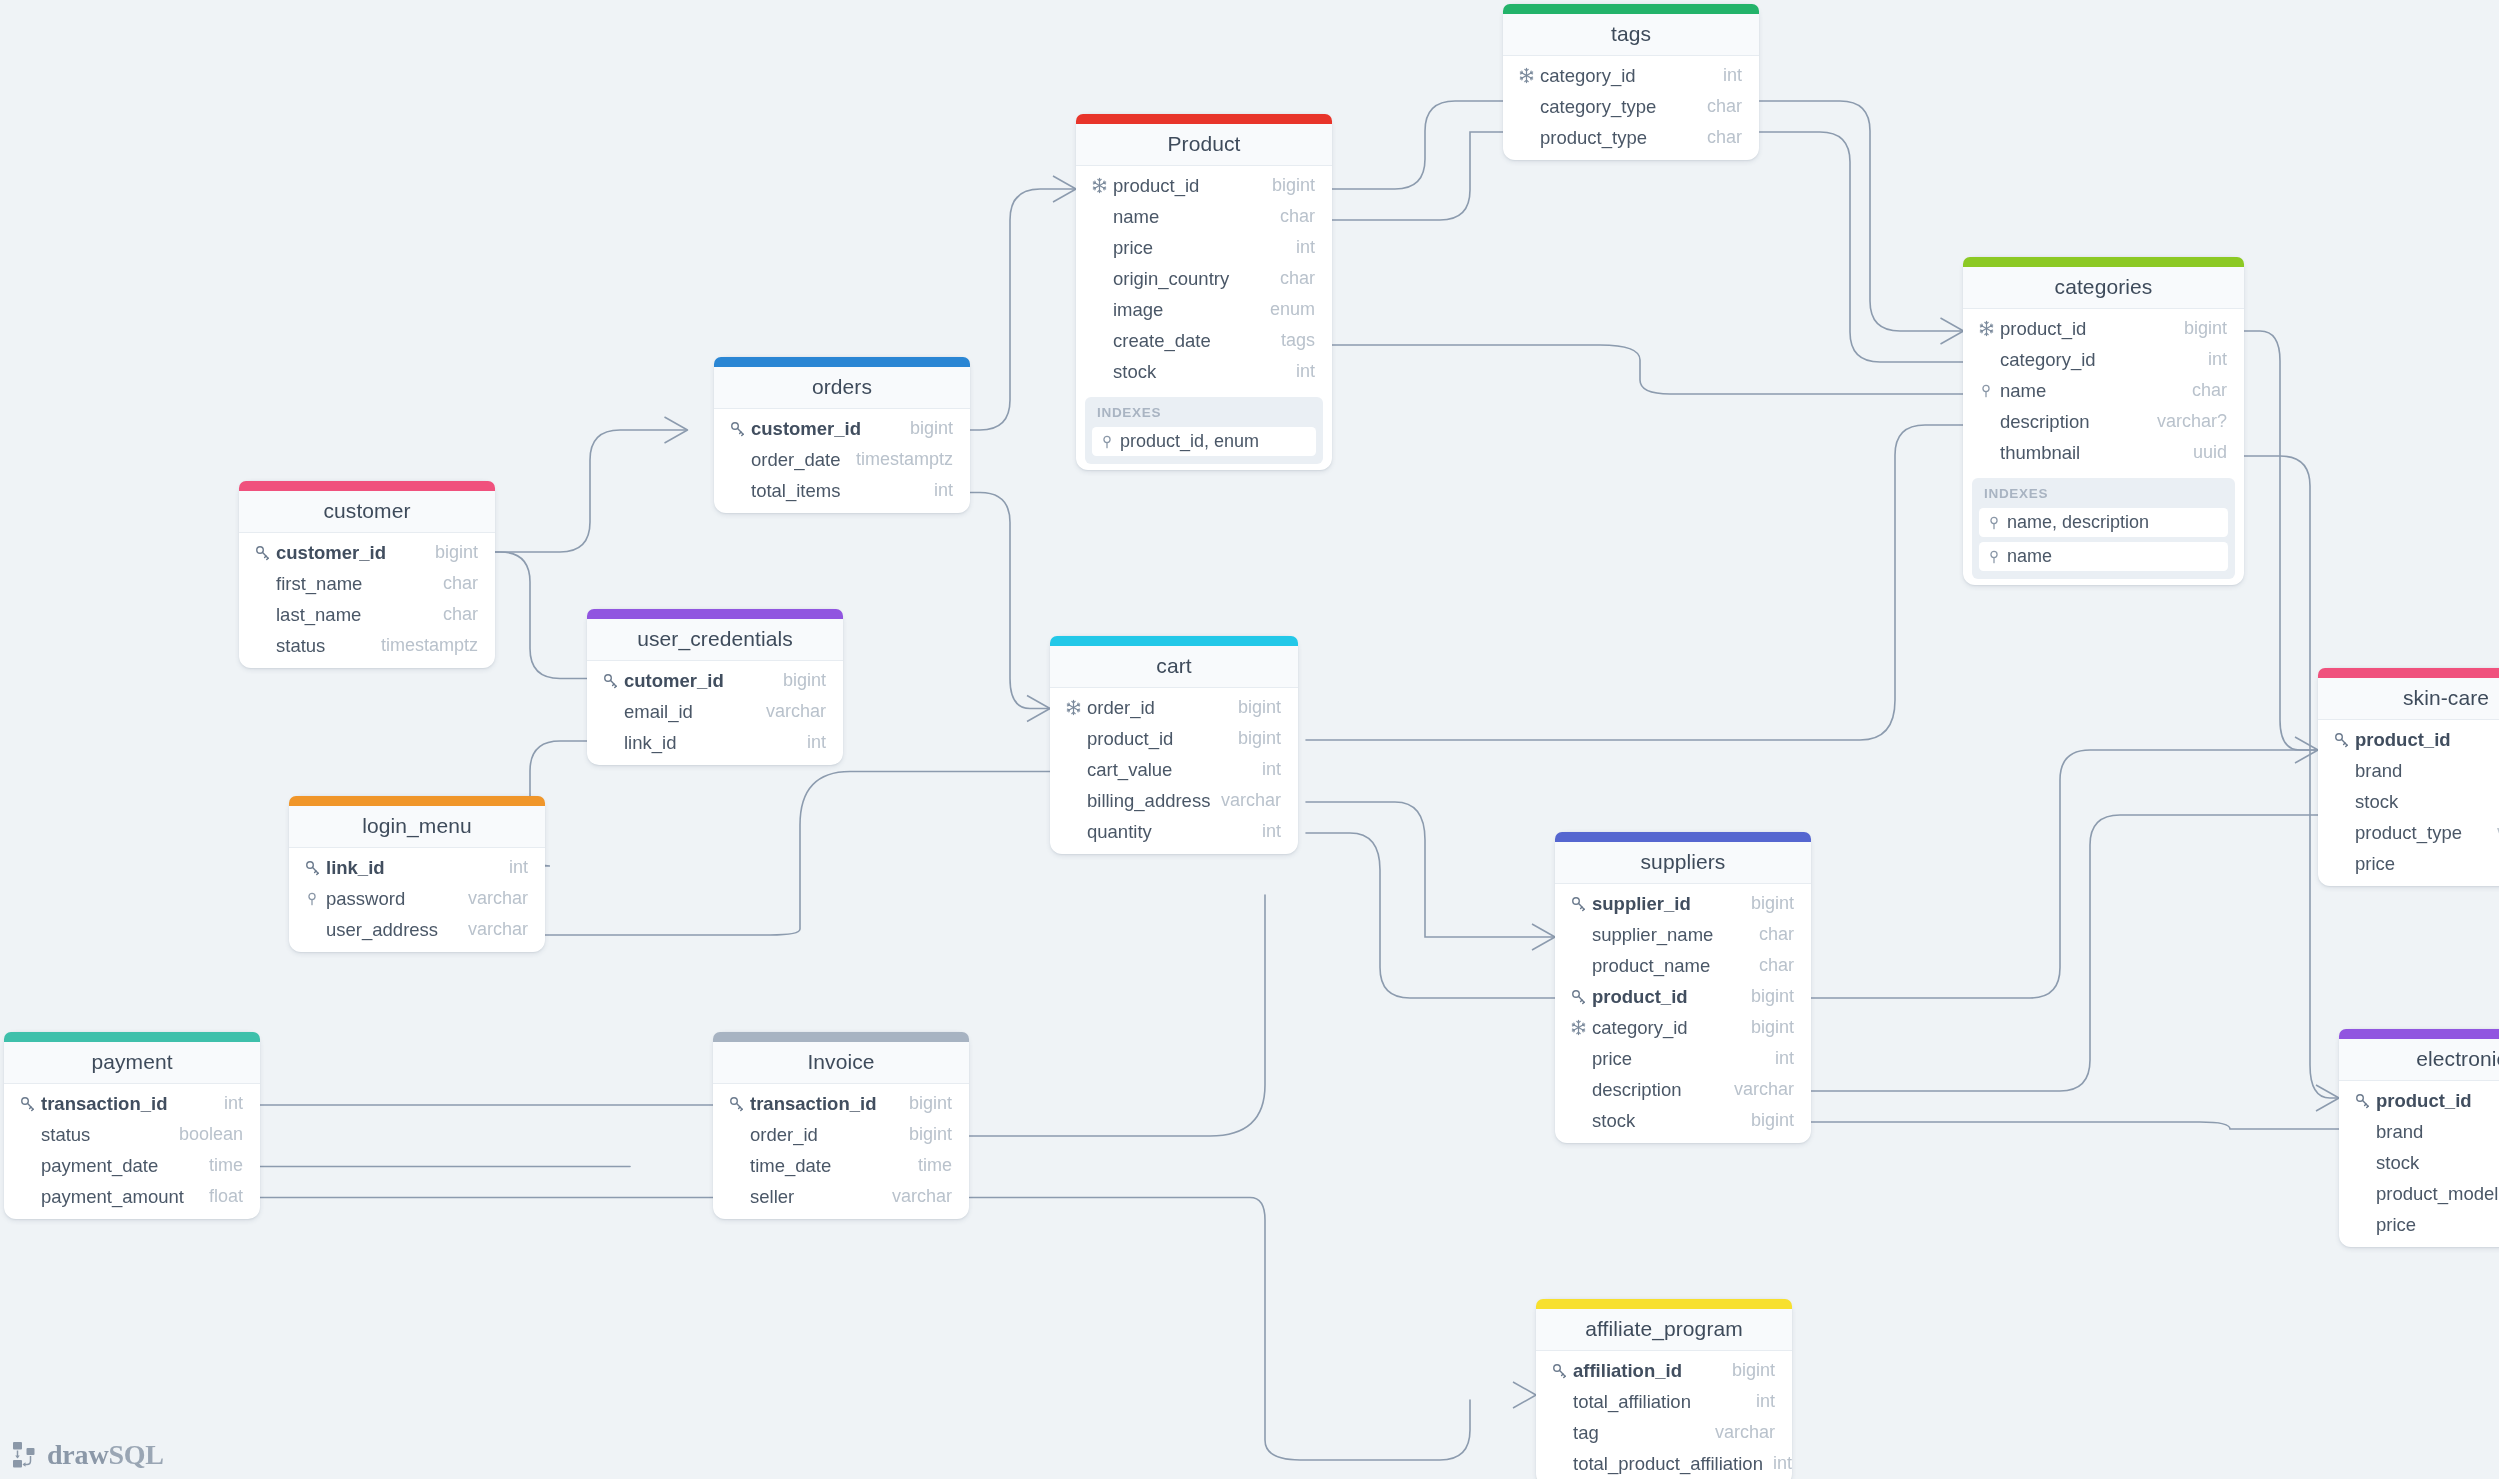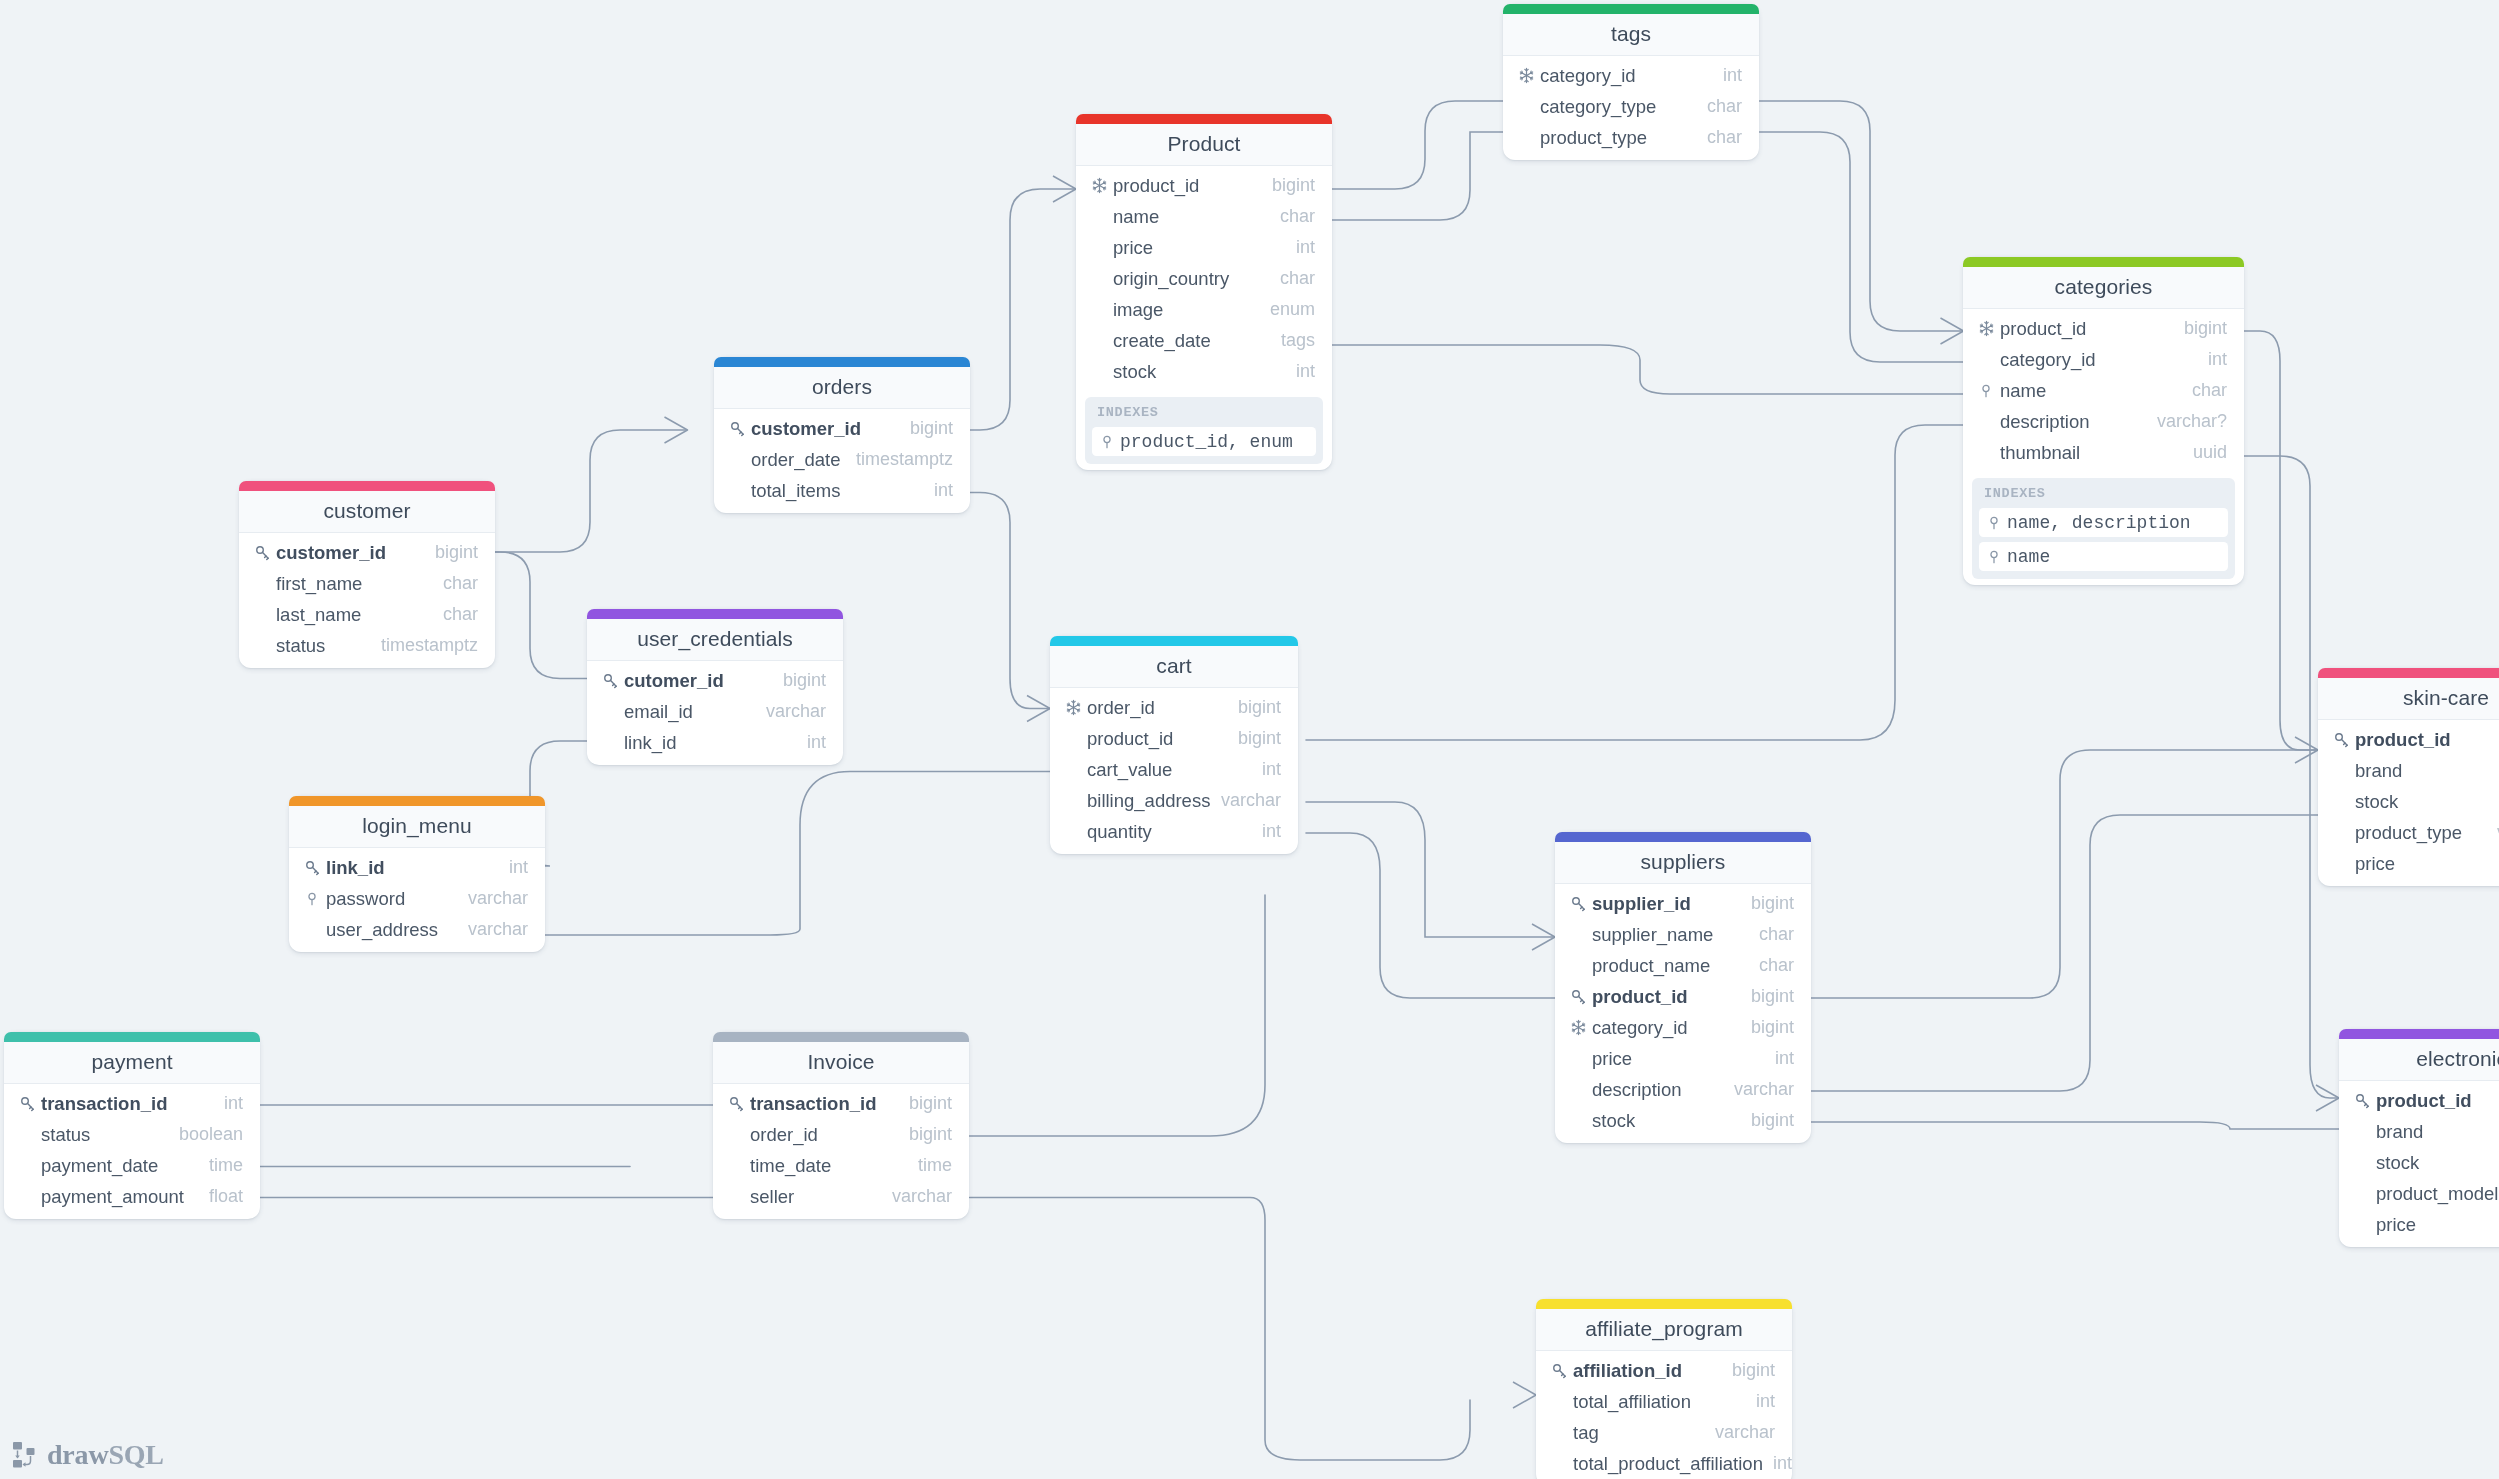--- a/index.html
+++ b/index.html
@@ -67,21 +67,20 @@
     justify-content: flex-start;
   }
   .fname { flex: 1 1 auto; padding-right: 10px; }
   .fname.pk { font-weight: bold; color: #414e5f; }
   .ftype { color: #b9c2cc; font-size: 18px; }
   .idx-wrap {
     margin: 3px 9px 6px 9px;
     background: #eaeff4;
     border-radius: 6px;
     padding: 7px 7px 8px 7px;
-    font-family: Liberation Mono, monospace;
   }
   .idx-title {
     font-size: 13.5px;
     letter-spacing: 0.7px;
     color: #a9b4c2;
     font-weight: bold;
     padding: 1px 2px 7px 5px;
   }
   .idx-item {
     background: #ffffff;

